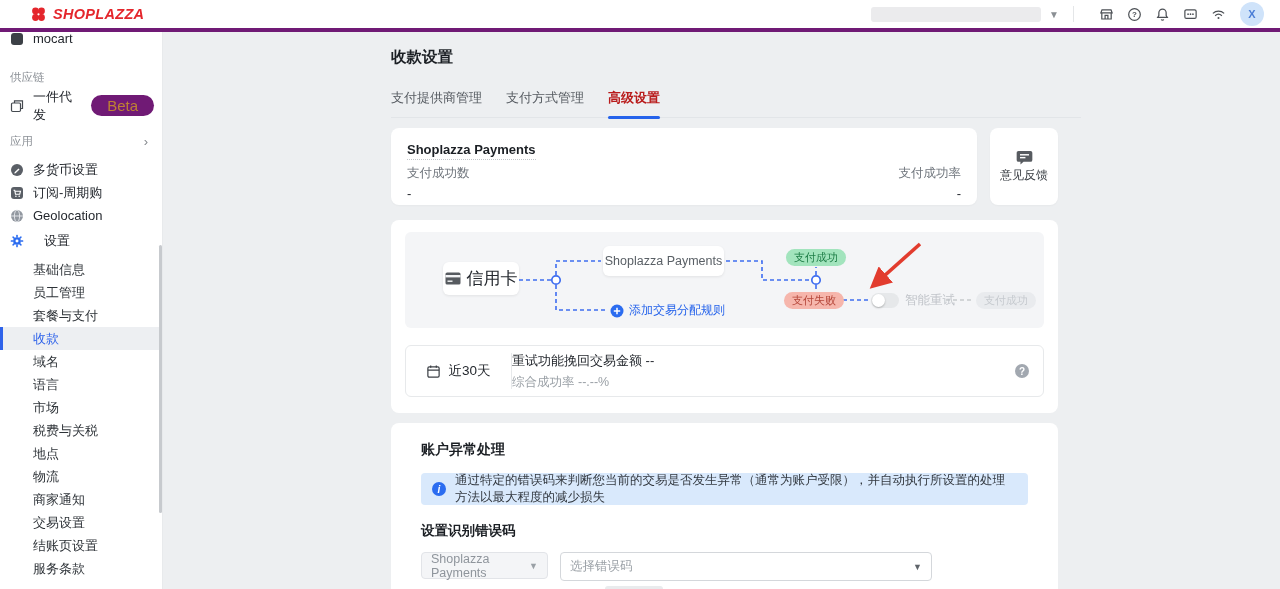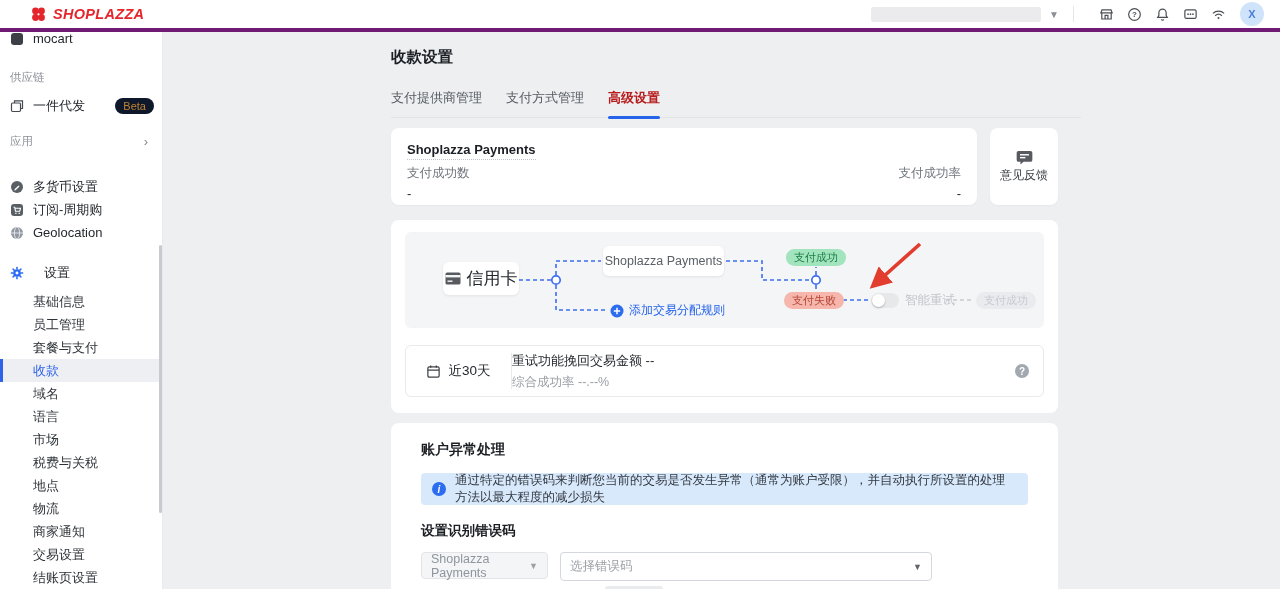--- a/index.html
+++ b/index.html
@@ -21,22 +21,22 @@
     font-size:11px; font-weight:bold; display:flex; align-items:center; justify-content:center; margin-left:14px; }
   
   .sidebar { position:fixed; top:32px; left:0; bottom:0; width:163px; background:#fff;
     border-right:1px solid #e8eaec; overflow:hidden; z-index:40; }
   .srow { display:flex; align-items:center; height:23px; padding-left:10px; gap:9px;
     font-size:13px; color:#24282e; }
   .srow-cut { margin-top:-5px; }
   .sec-label { font-size:11.5px; color:#8b9096; padding-left:10px; display:flex; align-items:center; }
   .sec-label .chev { margin-left:auto; margin-right:14px; color:#85898e; font-size:13px; }
   .app-icon { width:14px; height:14px; flex:none; }
-  .beta { margin-left:auto; margin-right:8px; background:#0f172a; color:#bd8234;
-    font-size:11px; padding:2px 8px; border-radius:999px; }
+  .beta { margin-left:auto; margin-right:8px; background:#701a75; color:#bd8234;
+    font-size:15px; padding:2px 16px; border-radius:999px; }
   .sub-item { height:23px; line-height:23px; padding-left:33px; font-size:13px; color:#2e3338; }
   .sub-item.active { background:#edeff2; color:#2f63ea; border-left:3px solid #2f63ea; padding-left:30px; }
   .scroll-thumb { position:absolute; right:0; top:213px; width:3.5px; height:268px;
     background:#c7cace; border-radius:2px; }
   
   .main { position:absolute; left:163px; top:32px; right:0; bottom:0; background:#edeff1; overflow:hidden; }
   .content { margin-left:228px; width:667px; }
   .page-title { padding-top:15px; font-size:15.5px; font-weight:bold; color:#1b1f24; }
   .tabs { display:flex; gap:24px; margin-top:21px; width:690px; border-bottom:1px solid #e2e5e8; }
   .tab { font-size:13px; color:#565b61; padding-bottom:10px; position:relative; }
@@ -178,21 +178,21 @@
       <rect x="1.5" y="4" width="9" height="8.5" rx="1.2"></rect>
         <path d="M4.5 4V1.8h8V9.5h-2"></path>
     </svg>
     <span>一件代发</span>
     <span class="beta">Beta</span>
   </div>
   <div class="sec-label" style="margin-top:17px;">
     <span>应用</span>
     <span class="chev">›</span>
   </div>
-  <div class="srow" style="margin-top:26px;">
+  <div class="srow" style="margin-top:9px;">
     <svg class="app-icon" viewBox="0 0 14 14">
       <circle cx="7" cy="7" r="6" fill="#5a5f66"></circle>
         <path d="M4.6 9.3l3.9-3.9 1 1-3.9 3.9-1.3.3z" fill="#fff"></path>
     </svg>
     <span>多货币设置</span>
   </div>
   <div class="srow">
     <svg class="app-icon" viewBox="0 0 14 14">
       <rect x="1" y="1" width="12" height="12" rx="3" fill="#5a5f66"></rect>
       <path d="M3.5 4.2h1.2l.8 4h4.2l.8-3H5" fill="none" stroke="#fff" stroke-width="1.1"></path>
@@ -202,21 +202,21 @@
     <span>订阅-周期购</span>
   </div>
   <div class="srow">
     <svg class="app-icon" viewBox="0 0 14 14">
       <circle cx="7" cy="7" r="6" fill="#9298a0"></circle>
       <ellipse cx="7" cy="7" rx="2.6" ry="6" fill="none" stroke="#e8eaee" stroke-width=".9"></ellipse>
       <path d="M1 7h12" stroke="#e8eaee" stroke-width=".9"></path>
     </svg>
     <span>Geolocation</span>
   </div>
-  <div class="srow" style="margin-top:17px;gap:20px;">
+  <div class="srow" style="margin-top:2px;gap:20px;">
     <svg class="app-icon" viewBox="0 0 16 16">
       <g fill="#2b6cf0">
         <circle cx="8" cy="8" r="4.4"></circle>
         <rect x="7.1" y=".8" width="1.8" height="3.2" rx=".7"></rect>
         <rect x="7.1" y=".8" width="1.8" height="3.2" rx=".7" transform="rotate(45 8 8)"></rect>
         <rect x="7.1" y=".8" width="1.8" height="3.2" rx=".7" transform="rotate(90 8 8)"></rect>
         <rect x="7.1" y=".8" width="1.8" height="3.2" rx=".7" transform="rotate(135 8 8)"></rect>
         <rect x="7.1" y=".8" width="1.8" height="3.2" rx=".7" transform="rotate(180 8 8)"></rect>
         <rect x="7.1" y=".8" width="1.8" height="3.2" rx=".7" transform="rotate(225 8 8)"></rect>
         <rect x="7.1" y=".8" width="1.8" height="3.2" rx=".7" transform="rotate(270 8 8)"></rect>

